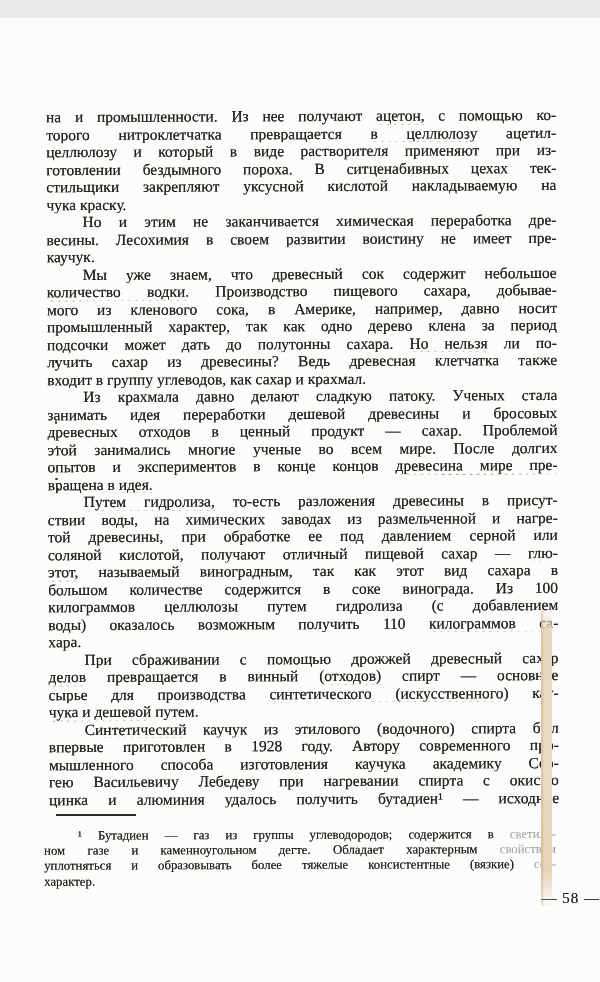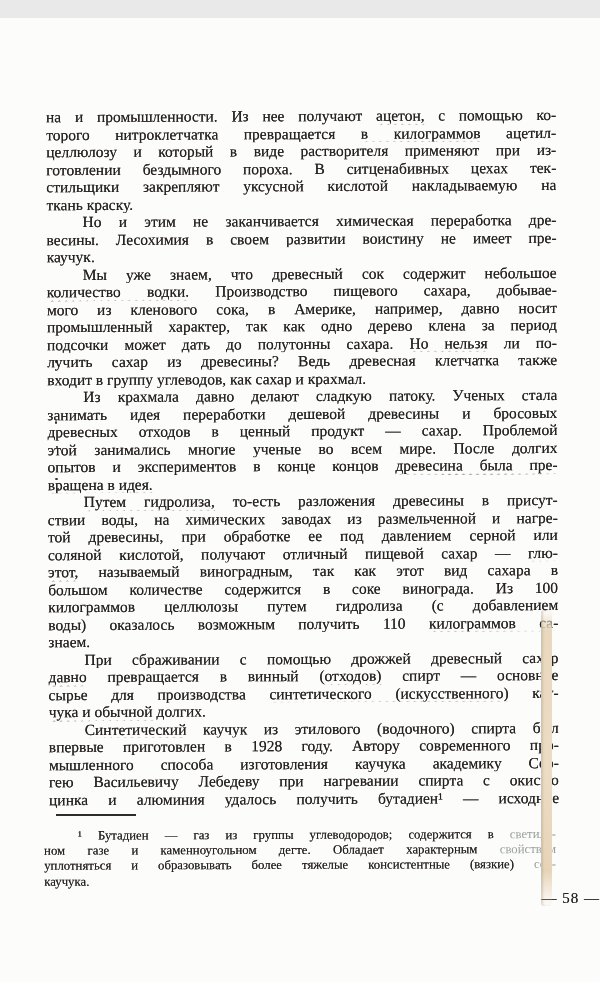--- a/index.html
+++ b/index.html
@@ -67,82 +67,82 @@
   .speck.s5{left:57px;top:470px;width:2px;height:2px;}
 </style>
 </head>
 <body>
 
 <div class="scan" style="--ink: #262320; --paper: #fcfcfb; --faded: #98a29a; --edge: #e9d8be;">
 
   <div class="body-text" id="body-root">
       <div class="para">
         <div class="ln"><span>на и промышленности. Из нее получают </span><span class="u">ацетон,</span><span> с помощью ко-</span></div>
-        <div class="ln"><span>торого нитроклетчатка превращается </span><span class="u">в килограммов</span><span> ацетил-</span></div>
+        <div class="ln"><span>торого нитроклетчатка превращается </span><span class="u">в целлюлозу</span><span> ацетил-</span></div>
         <div class="ln"><span>целлюлозу и который в виде растворителя применяют при из-</span></div>
         <div class="ln"><span>готовлении бездымного пороха. В ситценабивных цехах тек-</span></div>
         <div class="ln"><span>стильщики закрепляют уксусной кислотой накладываемую на</span></div>
-        <div class="ln end"><span>ткань краску.</span></div>
+        <div class="ln end"><span>чука краску.</span></div>
       </div>
       <div class="para">
         <div class="ln ind"><span>Но и этим не заканчивается химическая переработка дре-</span></div>
         <div class="ln"><span>весины. Лесохимия в своем развитии воистину не имеет пре-</span></div>
         <div class="ln end"><span>каучук.</span></div>
       </div>
       <div class="para">
         <div class="ln ind"><span>Мы уже знаем, что древесный сок содержит небольшое</span></div>
         <div class="ln"><span class="u">количество водки.</span><span> Производство пищевого сахара, добывае-</span></div>
         <div class="ln"><span>мого из кленового сока, в Америке, например, давно носит</span></div>
         <div class="ln"><span>промышленный характер, так как одно дерево клена за период</span></div>
         <div class="ln"><span>подсочки может дать до полутонны сахара. </span><span class="u">Но нельзя</span><span> ли по-</span></div>
         <div class="ln"><span>лучить сахар из древесины? Ведь древесная клетчатка также</span></div>
         <div class="ln end"><span>входит в группу углеводов, как сахар и крахмал.</span></div>
       </div>
       <div class="para">
         <div class="ln ind"><span>Из крахмала давно делают сладкую патоку. Ученых стала</span></div>
         <div class="ln"><span>занимать идея переработки дешевой древесины и бросовых</span></div>
         <div class="ln"><span>древесных отходов в ценный продукт — сахар. Проблемой</span></div>
         <div class="ln"><span>этой занимались многие ученые во всем мире. После долгих</span></div>
-        <div class="ln"><span>опытов и экспериментов в конце концов </span><span class="u">древесина была пре-</span></div>
+        <div class="ln"><span>опытов и экспериментов в конце концов </span><span class="u">древесина мире пре-</span></div>
         <div class="ln end"><span class="u">вращена в идея.</span></div>
       </div>
       <div class="para">
         <div class="ln ind"><span class="u">Путем гидролиза,</span><span> то-есть разложения древесины в присут-</span></div>
         <div class="ln"><span>ствии воды, на химических заводах из размельченной и нагре-</span></div>
         <div class="ln"><span>той древесины, при обработке ее под давлением серной или</span></div>
         <div class="ln"><span>соляной кислотой, получают отличный пищевой сахар — </span><span class="u">глю-</span></div>
         <div class="ln"><span class="u">этот,</span><span> называемый виноградным, так как этот вид сахара в</span></div>
         <div class="ln"><span>большом количестве содержится в соке винограда. Из 100</span></div>
         <div class="ln"><span>килограммов целлюлозы путем гидролиза (с добавлением</span></div>
         <div class="ln"><span>воды) оказалось возможным получить 110 </span><span class="u">килограммов са-</span></div>
-        <div class="ln end"><span>знаем.</span></div>
+        <div class="ln end"><span>хара.</span></div>
       </div>
       <div class="para">
         <div class="ln ind"><span>При сбраживании с помощью дрожжей древесный сахар</span></div>
-        <div class="ln"><span class="u">давно</span><span> превращается в винный </span><span class="u">(отходов)</span><span> спирт — основное</span></div>
+        <div class="ln"><span class="u">делов</span><span> превращается в винный </span><span class="u">(отходов)</span><span> спирт — основное</span></div>
         <div class="ln"><span>сырье для производства </span><span class="u">синтетического (искусственного)</span><span> кау-</span></div>
-        <div class="ln end"><span class="u">чука и обычной</span><span> долгих.</span></div>
+        <div class="ln end"><span class="u">чука и дешевой</span><span> путем.</span></div>
       </div>
       <div class="para">
         <div class="ln ind"><span class="u">Синтетический</span><span> каучук из этилового (водочного) спирта был</span></div>
         <div class="ln"><span>впервые приготовлен в 1928 году. Автору современного про-</span></div>
         <div class="ln"><span>мышленного способа изготовления каучука академику Сер-</span></div>
         <div class="ln"><span>гею Васильевичу Лебедеву при нагревании спирта с окисью</span></div>
         <div class="ln"><span>цинка и алюминия удалось получить бутадиен¹ — исходное</span></div>
       </div>
     </div>
 
   <div class="footnote-rule"></div>
 
   <div class="footnote" id="footnote-root">
       <div class="para">
         <div class="ln ind"><span>¹ Бутадиен — газ из группы углеводородов; содержится в </span><span class="f">светиль-</span></div>
         <div class="ln"><span>ном газе и каменноугольном дегте. Обладает характерным </span><span class="f">свойством</span></div>
         <div class="ln"><span>уплотняться и образовывать более тяжелые консистентные (вязкие) </span><span class="f">сое-</span></div>
-        <div class="ln end"><span>каучука.</span></div>
+        <div class="ln end"><span>характер.</span></div>
       </div>
     </div>
 
   <div class="page-number">— 58 —</div>
 
   <div class="edge-strip"></div>
 
   <div class="speck s1"></div>
   <div class="speck s2"></div>
   <div class="speck s3"></div>

